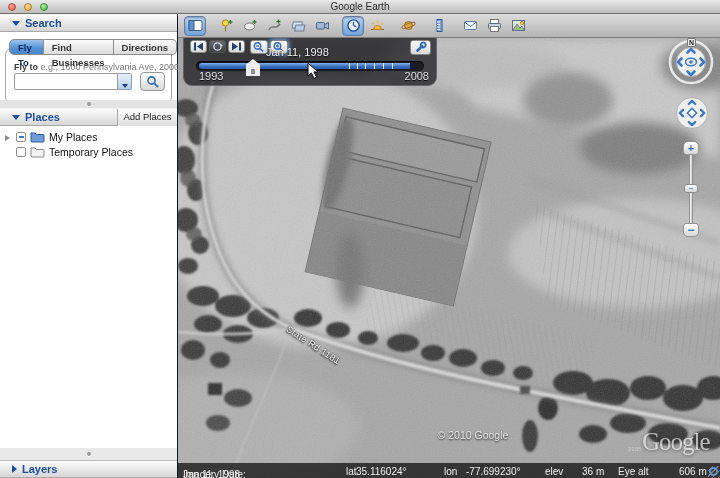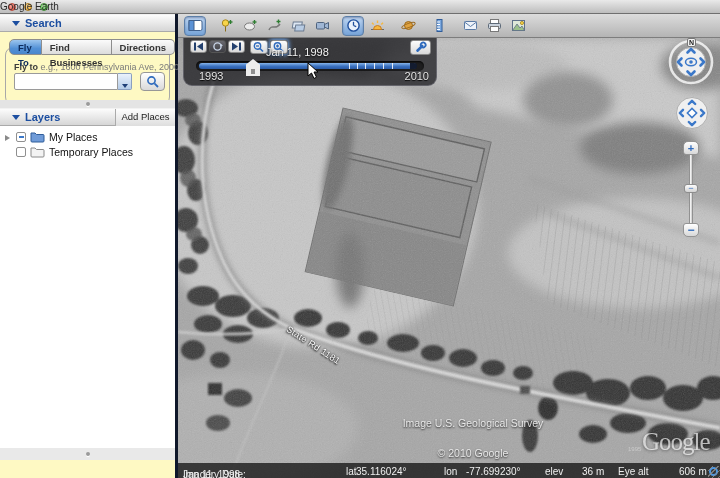--- a/index.html
+++ b/index.html
@@ -4,29 +4,29 @@
 <style>
   html,body{margin:0;padding:0;background:#444;}
   *{box-sizing:border-box;}
   .window{position:relative;width:720px;height:478px;overflow:hidden;background:#e6e6e6;
     font-family:"Liberation Sans",sans-serif;-webkit-font-smoothing:antialiased;}
 
   
   .titlebar{position:absolute;left:0;top:0;right:0;height:14px;
     background:linear-gradient(#e9e9e9,#bdbdbd);border-bottom:1px solid #6f6f6f;}
   .titlebar .title{position:absolute;left:0;right:0;top:0;height:14px;line-height:14px;
-    text-align:left;font-size:10px;color:#2b2b2b;}
+    text-align:center;font-size:10px;color:#2b2b2b;}
   .tl{position:absolute;top:3px;width:8px;height:8px;border-radius:50%;}
   .tl.red{left:8px;background:radial-gradient(circle at 35% 30%,#ffa89d,#ee4b3a);border:1px solid #b84a3c;}
   .tl.yellow{left:24px;background:radial-gradient(circle at 35% 30%,#ffe09e,#f5a623);border:1px solid #ad7d22;}
   .tl.green{left:40px;background:radial-gradient(circle at 35% 30%,#b6f0a8,#35b534);border:1px solid #3e8a33;}
 
   
-  .sidebar{position:absolute;left:0;top:14px;width:178px;bottom:0;background:#fef9c3;
-    border-right:3px solid #0f172a;}
+  .sidebar{position:absolute;left:0;top:14px;width:178px;bottom:0;background:#ffffff;
+    border-right:1px solid #0f172a;}
   .phead{position:absolute;left:0;right:0;height:18px;
     background:linear-gradient(#fcfcfc,#d6d6d6);border-bottom:1px solid #aaa;border-top:1px solid #f2f2f2;
     font-size:11px;font-weight:bold;color:#1c4ea0;line-height:17px;padding-left:12px;}
   .tri-d{display:inline-block;width:0;height:0;border-left:4px solid transparent;border-right:4px solid transparent;
     border-top:5px solid #1c4ea0;margin-right:5px;position:relative;top:-1px;}
   .tri-r{display:inline-block;width:0;height:0;border-top:4px solid transparent;border-bottom:4px solid transparent;
     border-left:5px solid #1c4ea0;margin-right:5px;}
   .search-header{top:0;}
   .search-body{position:absolute;left:0;right:0;top:7px;height:88px;}
   .groupbox{position:absolute;left:5px;right:5px;top:26px;bottom:4px;border:1px solid #a8a8a8;border-radius:8px;}
@@ -77,21 +77,21 @@
   .tbtn.pressed{background:linear-gradient(#bdd6f2,#76a3d8);border:1px solid #5c7fa8;box-shadow:inset 0 1px 2px rgba(0,0,50,.3);}
   .tspace{width:7px;flex:0 0 auto;}
 
   
   .map{position:absolute;left:178px;top:38px;width:542px;height:440px;background:#9a9a9a;overflow:hidden;}
   .map svg.base{position:absolute;left:0;top:0;width:100%;height:100%;}
   .roadlabel{position:absolute;left:112px;top:286px;font-size:9px;color:#fff;letter-spacing:.4px;
     transform:rotate(33deg);transform-origin:0 0;text-shadow:0 1px 2px rgba(0,0,0,.95),0 0 2px rgba(0,0,0,.8);}
   .attrib{position:absolute;left:170px;width:250px;text-align:center;color:rgba(255,255,255,.82);
     font-size:10.5px;text-shadow:0 1px 2px rgba(0,0,0,.8);}
-  .attrib1{top:379px;} .attrib2{top:409px;}
+  .attrib1{top:379px;} .attrib2{top:391px;}
   .glogo{position:absolute;left:464px;top:390px;font-family:"Liberation Serif",serif;font-size:25px;
     color:rgba(255,255,255,.68);text-shadow:0 1px 3px rgba(0,0,0,.45);letter-spacing:-1px;}
   .framemark{position:absolute;left:450px;top:408px;font-size:6px;color:rgba(255,255,255,.38);}
 
   
   .timebar{position:absolute;left:5px;top:0;width:254px;height:48px;border-radius:0 0 9px 9px;
     background:rgba(24,24,28,.74);border:1px solid rgba(130,130,140,.55);border-top:none;}
   .tb-btn{position:absolute;top:2px;width:17px;height:13px;border-radius:3px;border:1px solid #888;
     background:linear-gradient(#fdfdfd,#d8d8d8);display:flex;align-items:center;justify-content:center;}
   .tb-btn.dark{background:linear-gradient(#6a6a70,#3c3c42);border-color:#555;}
@@ -279,21 +279,21 @@
             </svg>
         </div>
       </div>
     </div>
 
     <div class="splitter split1">
         <div class="grip"></div>
       </div>
 
     <div class="phead places-header">
-      <span class="tri-d"></span><span>Layers</span>
+      <span class="tri-d"></span><span>Places</span>
       <div class="addcontent">Add Places</div>
     </div>
 
     <div class="places-body">
       <div class="trow trow2">
         <span class="expander"></span>
         <span class="cb"></span>
         <svg class="ficon" viewBox="0 0 15 12">
             <path d="M1,2 h4 l1.5,1.5 H13 a1,1 0 0 1 1,1 V10 a1,1 0 0 1 -1,1 H2 a1,1 0 0 1 -1,-1 Z" fill="#f3f3f3" stroke="#8a8a8a"></path>
           </svg>
@@ -306,20 +306,23 @@
             <path d="M1,2 h4 l1.5,1.5 H13 a1,1 0 0 1 1,1 V10 a1,1 0 0 1 -1,1 H2 a1,1 0 0 1 -1,-1 Z" fill="#6f9bd8" stroke="#2f5c99"></path>
           </svg>
         <span>My Places</span>
       </div>
     </div>
 
     <div class="splitter split2">
         <div class="grip"></div>
       </div>
 
+    <div class="phead layers-header">
+      <span class="tri-r"></span><span>Layers</span>
+    </div>
   </div>
 
   <div class="map">
 
     <svg class="base" viewBox="0 0 542 440" preserveAspectRatio="none">
       <defs>
         <filter id="b6" x="-40%" y="-40%" width="180%" height="180%">
             <feGaussianBlur stdDeviation="6"></feGaussianBlur>
           </filter>
         <filter id="b3" x="-40%" y="-40%" width="180%" height="180%">
@@ -427,21 +430,20 @@
       </g>
       <path d="M36,42 C18,100 20,170 46,225 C60,255 85,278 115,291" stroke="#d4d4d4" stroke-width="3.2" fill="none" filter="url(#b1)"></path>
       <path d="M115,291 C220,330 340,352 542,390" stroke="#d8d8d8" stroke-width="4.2" fill="none" filter="url(#b1)"></path>
       <path d="M115,291 C80,296 40,298 0,294" stroke="#cfcfcf" stroke-width="2.6" fill="none" filter="url(#b1)" opacity="0.9"></path>
       <path d="M112,293 C100,330 75,380 52,440" stroke="#c2c2c2" stroke-width="1.8" fill="none" filter="url(#b1)" opacity="0.75"></path>
       <rect x="342" y="348" width="10" height="8" fill="#4a4a4a" filter="url(#b1)"></rect>
       <rect width="542" height="440" filter="url(#grain)"></rect>
     </svg>
 
     <div class="roadlabel">State Rd 1181</div>
-    <div class="attrib attrib1">Image U.S. Geological Survey</div>
     <div class="attrib attrib2">© 2010 Google</div>
     <div class="framemark">1995</div>
     <div class="glogo">Google</div>
 
     <div class="timebar">
       <div class="tb-btn tb-b1">
         <svg width="13" height="11">
             <rect x="2" y="1.5" width="2" height="8" fill="#23406e"></rect>
             <polygon points="11,1.5 5,5.5 11,9.5" fill="#23406e"></polygon>
           </svg>
@@ -487,21 +489,21 @@
           <div class="tb-tick" style="left:150px"></div>
           <div class="tb-tick" style="left:158px"></div>
           <div class="tb-tick" style="left:166px"></div>
           <div class="tb-tick" style="left:175px"></div>
           <div class="tb-tick" style="left:184px"></div>
           <div class="tb-tick" style="left:193px"></div>
         </div>
       </div>
       <div class="tb-handle"></div>
       <span class="tb-year l">1993</span>
-      <span class="tb-year r">2010</span>
+      <span class="tb-year r">2008</span>
     </div>
 
     <svg class="cursor" width="13" height="18">
       <path d="M1,1 L1,14 L4.5,11 L7,16.5 L9.5,15.2 L7,10 L11,10 Z" fill="#fff" stroke="#000" stroke-width="1"></path>
     </svg>
 
     <div class="navlook">
       <svg width="46" height="46">
         <circle cx="23" cy="23" r="21" fill="none" stroke="rgba(255,255,255,0.78)" stroke-width="2.6"></circle>
         <circle cx="23" cy="23" r="14.5" fill="#f0f0f0" stroke="#b0b0b0"></circle>

